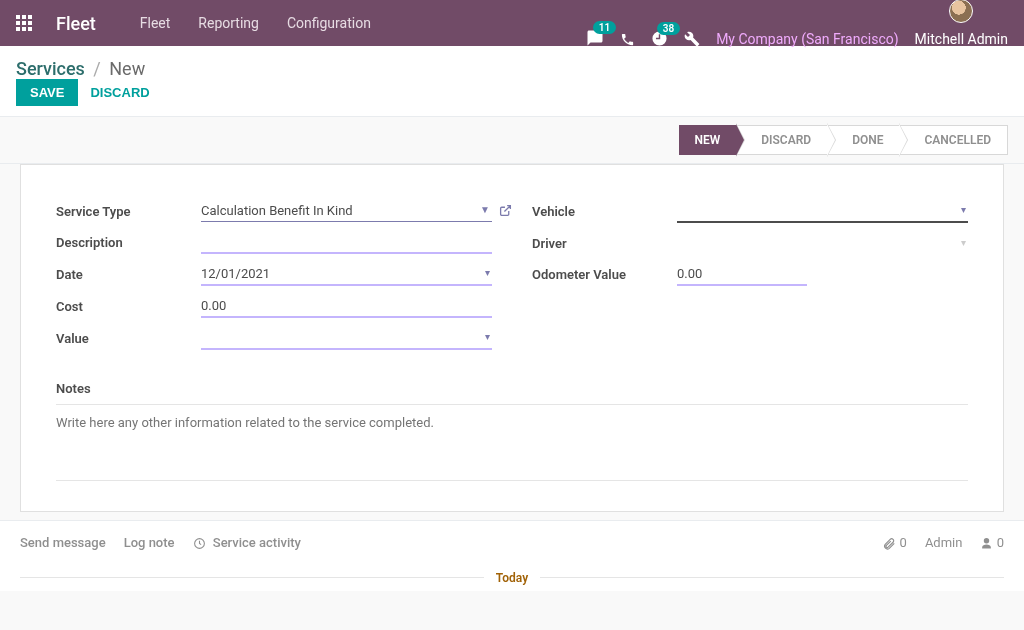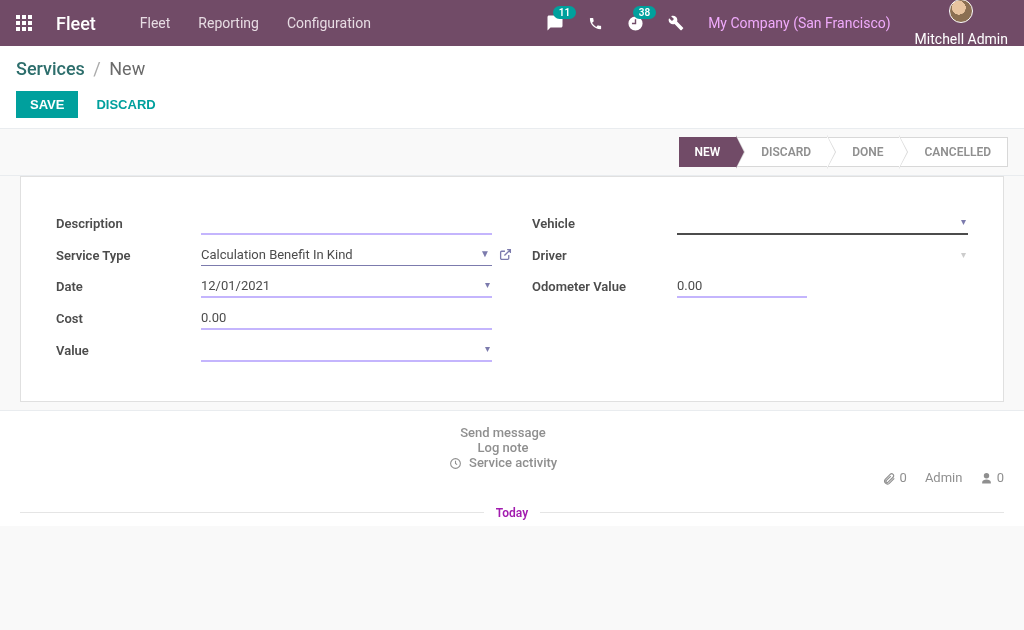--- a/index.html
+++ b/index.html
@@ -6,34 +6,34 @@
 body { font-family: -apple-system, BlinkMacSystemFont, "Segoe UI", Roboto, "Helvetica Neue", sans-serif; font-size: 13px; color: #4c4c4c; background: #f9f9f9; width: 1024px; height: 630px; overflow: hidden; }
 
 
 .navbar { background: #714b67; height: 46px; display: flex; align-items: center; padding: 0 16px; color: #fff; }
 .nav-left { display: flex; align-items: center; gap: 24px; }
 .apps-icon { display: grid; grid-template-columns: repeat(3, 4px); grid-template-rows: repeat(3, 4px); gap: 2px; cursor: pointer; }
 .apps-icon span { background: #fff; width: 4px; height: 4px; }
 .brand { font-size: 18px; font-weight: 500; color: #fff; }
 .nav-menu { display: flex; gap: 28px; margin-left: 20px; }
 .nav-item { color: #e7dce3; font-size: 14px; cursor: pointer; }
-.nav-right { margin-left: auto; display: flex; align-items: center; gap: 24px; }
+.nav-right { margin-left: auto; display: flex; align-items: flex-end; gap: 16px; }
 .nav-icon { position: relative; color: #fff; cursor: pointer; }
 .badge { position: absolute; top: -8px; right: -12px; background: #00a09d; color: #fff; border-radius: 10px; padding: 1px 6px; font-size: 10px; font-weight: 600; }
 .company-name { color: #f0abfc; font-size: 14px; cursor: pointer; }
 .user-block { display: flex; align-items: center; gap: 8px; cursor: pointer; flex-direction: column; }
 .avatar { width: 24px; height: 24px; border-radius: 50%; background: radial-gradient(circle at 40% 35%, #e8c4a0 35%, #8b6f52 36%); border: 1px solid #fff; }
 .user-name { color: #fff; font-size: 14px; }
 
 
 .control-panel { padding: 12px 16px 0 16px; background: #fff; border-bottom: 1px solid #e9ecef; }
-.breadcrumb { font-size: 18px; color: #6b6b6b; margin-bottom: 12px; }
+.breadcrumb { font-size: 18px; color: #6b6b6b; margin-bottom: 0; }
 .breadcrumb a { color: #2d6e6c; text-decoration: none; font-weight: 500;}
 .breadcrumb .sep { color: #aaa; margin: 0 4px; }
-.actions { display: flex; gap: 14px; margin-bottom: 10px; }
+.actions { display: flex; gap: 8px; margin-bottom: 10px; }
 .btn-primary { background: #00a09d; color: #fff; border: none; padding: 6px 14px; font-size: 13px; font-weight: 600; cursor: pointer; }
 .btn-secondary { background: none; border: none; color: #00a09d; font-size: 13px; font-weight: 600; cursor: pointer; padding: 6px 4px; }
 
 
 .statusbar-wrap { display: flex; justify-content: flex-end; padding: 8px 16px; background: #f9f9f9; border-bottom: 1px solid #e9ecef; }
 .statusbar { display: flex; }
 .status-step { position: relative; padding: 7px 16px 7px 24px; font-size: 12px; font-weight: 600; color: #8f8f8f; background: #fff; border: 1px solid #d8d8d8; margin-left: -1px; cursor: pointer; }
 .status-step:first-child { padding-left: 14px; }
 .status-step.active { background: #714b67; color: #fff; border-color: #714b67; }
 .status-step::after { content: ""; position: absolute; right: -8px; top: 50%; transform: translateY(-50%); width: 0; height: 0; border-top: 16px solid transparent; border-bottom: 16px solid transparent; border-left: 8px solid #fff; z-index: 2; }
@@ -55,27 +55,27 @@
 .field.required input { border-bottom: 2px solid #4c4c4c; }
 .field.readonly input { border: none; color: #aaa; }
 
 .notes-section { margin-top: 22px; }
 .notes-label { font-size: 13px; font-weight: 600; color: #4c4c4c; margin-bottom: 8px; }
 .notes-area { border-top: 1px solid #e5e5e5; border-bottom: 1px solid #e5e5e5; padding: 10px 0 32px 0; }
 .notes-area textarea { width: 100%; border: none; resize: none; font-size: 13px; color: #999; font-family: inherit; min-height: 20px; }
 
 
 .chatter { background: #fff; border-top: 1px solid #e9ecef; margin-top: 8px; }
-.chatter-top { display: flex; align-items: center; padding: 14px 20px; flex-direction: column; }
+.chatter-top { display: flex; align-items: flex-start; padding: 14px 20px; }
 .chatter-btn { color: #8f8f8f; font-size: 13px; margin-right: 18px; cursor: pointer; font-weight: 500; }
 .chatter-icon { margin-right: 4px; }
 .chatter-right { margin-left: auto; display: flex; align-items: center; gap: 18px; color: #8f8f8f; font-size: 13px; }
 .chatter-divider { display: flex; align-items: center; padding: 6px 20px; }
 .chatter-divider::before, .chatter-divider::after { content: ""; flex: 1; border-top: 1px solid #e5e5e5; }
-.chatter-divider span { padding: 0 12px; font-size: 12px; font-weight: 600; color: #a21caf; text-align: center; }
+.chatter-divider span { padding: 0 12px; font-size: 12px; font-weight: 600; color: #a16207; text-align: center; }
 
 svg { display: inline-block; vertical-align: middle; }
 </style>
 </head>
 <body>
 
 <div class="navbar">
   <div class="nav-left">
     <div class="apps-icon">
       <span></span>
@@ -145,39 +145,39 @@
     <div class="status-step">DONE</div>
     <div class="status-step">CANCELLED</div>
   </div>
 </div>
 
 <div class="sheet-wrap">
   <div class="sheet">
     <div class="form-grid">
 
       <div>
-        <div class="form-row">
-          <div class="label">Description</div>
-          <div class="field">
-            <input type="text" value="" style="">
-          </div>
-        </div>
         <div class="form-row">
           <div class="label">Service Type</div>
           <div class="field active">
             <input type="text" value="Calculation Benefit In Kind" style="">
             <span class="caret">▼</span>
             <span class="ext-link">
               <svg width="13" height="13" viewBox="0 0 24 24" fill="none" stroke="#7c7bad" stroke-width="2.4">
                   <path d="M18 13v6a2 2 0 01-2 2H5a2 2 0 01-2-2V8a2 2 0 012-2h6M15 3h6v6M10 14L21 3"></path>
                 </svg>
             </span>
           </div>
         </div>
         <div class="form-row">
+          <div class="label">Description</div>
+          <div class="field">
+            <input type="text" value="" style="">
+          </div>
+        </div>
+        <div class="form-row">
           <div class="label">Date</div>
           <div class="field">
             <input type="text" value="12/01/2021" style="">
             <span class="caret">▾</span>
           </div>
         </div>
         <div class="form-row">
           <div class="label">Cost</div>
           <div class="field">
             <input type="text" value="0.00" style="">
@@ -209,20 +209,26 @@
         </div>
         <div class="form-row">
           <div class="label">Odometer Value</div>
           <div class="field" style="max-width:130px">
             <input type="text" value="0.00" style="">
           </div>
         </div>
       </div>
     </div>
 
+    <div class="notes-section">
+      <div class="notes-label">Notes</div>
+      <div class="notes-area">
+        <textarea placeholder="Write here any other information related to the service completed." style=""></textarea>
+      </div>
+    </div>
   </div>
 </div>
 
 <div class="chatter">
   <div class="chatter-top">
     <span class="chatter-btn">Send message</span>
     <span class="chatter-btn">Log note</span>
     <span class="chatter-btn">
       <span class="chatter-icon">
         <svg width="13" height="13" viewBox="0 0 24 24" fill="none" stroke="#8f8f8f" stroke-width="2">

